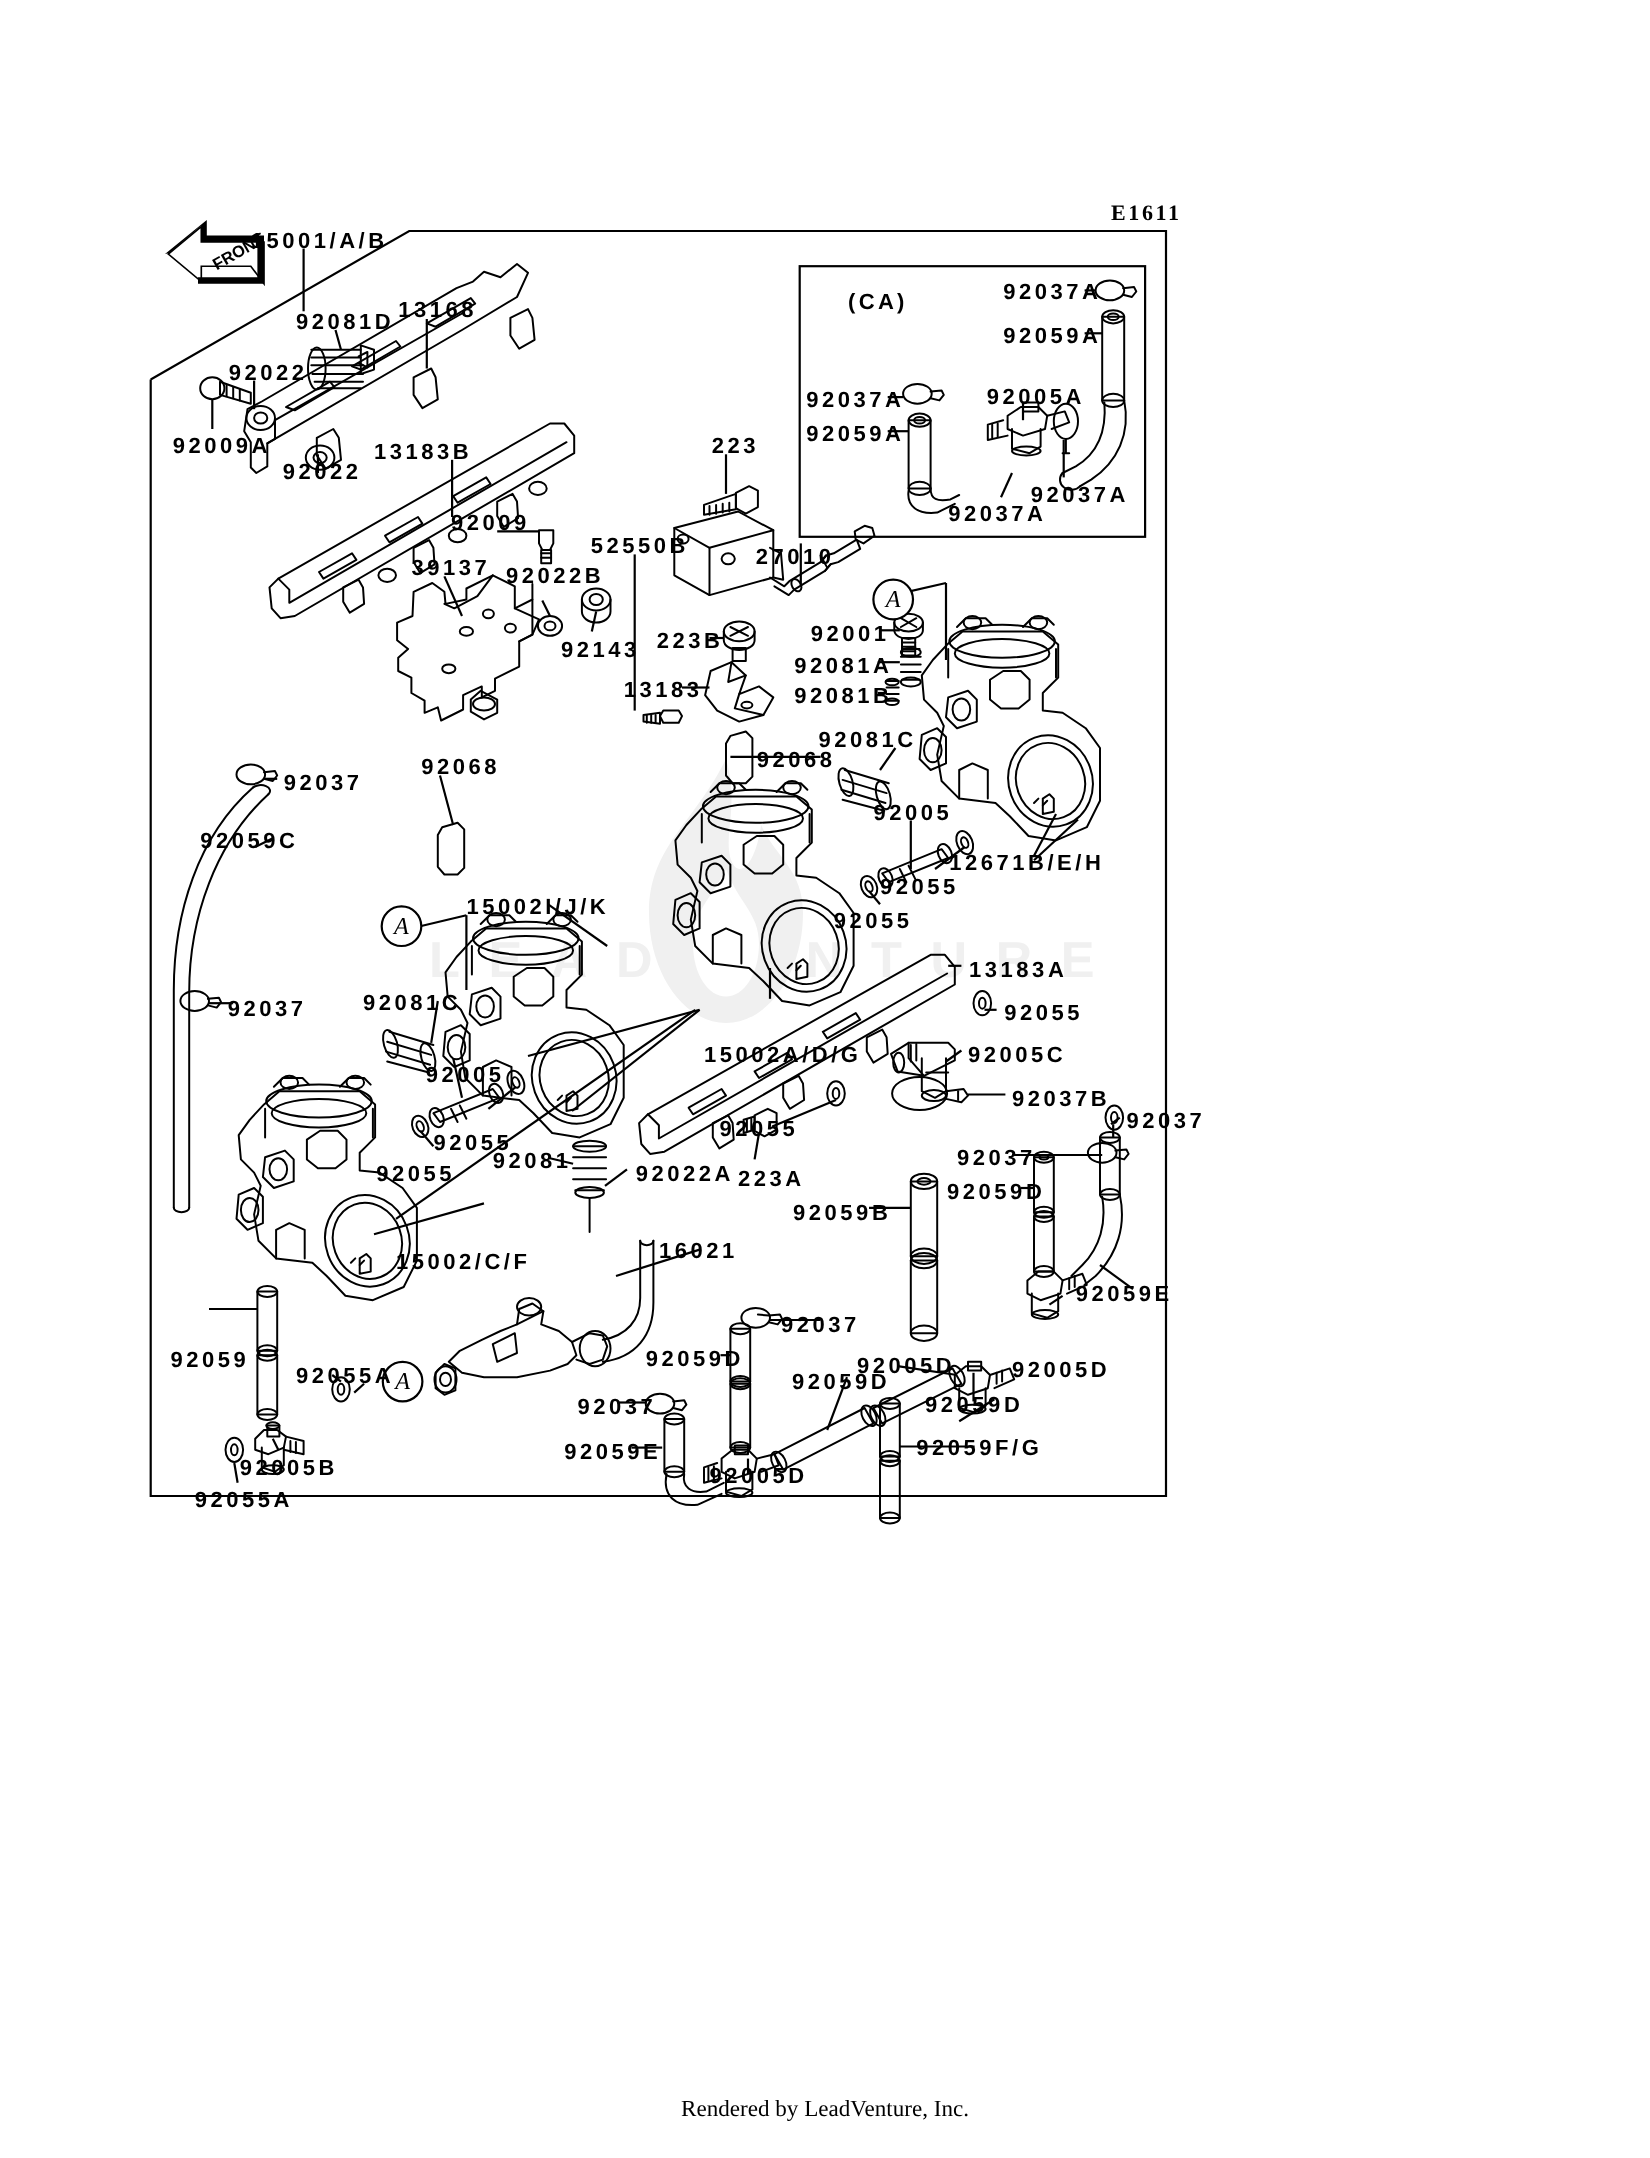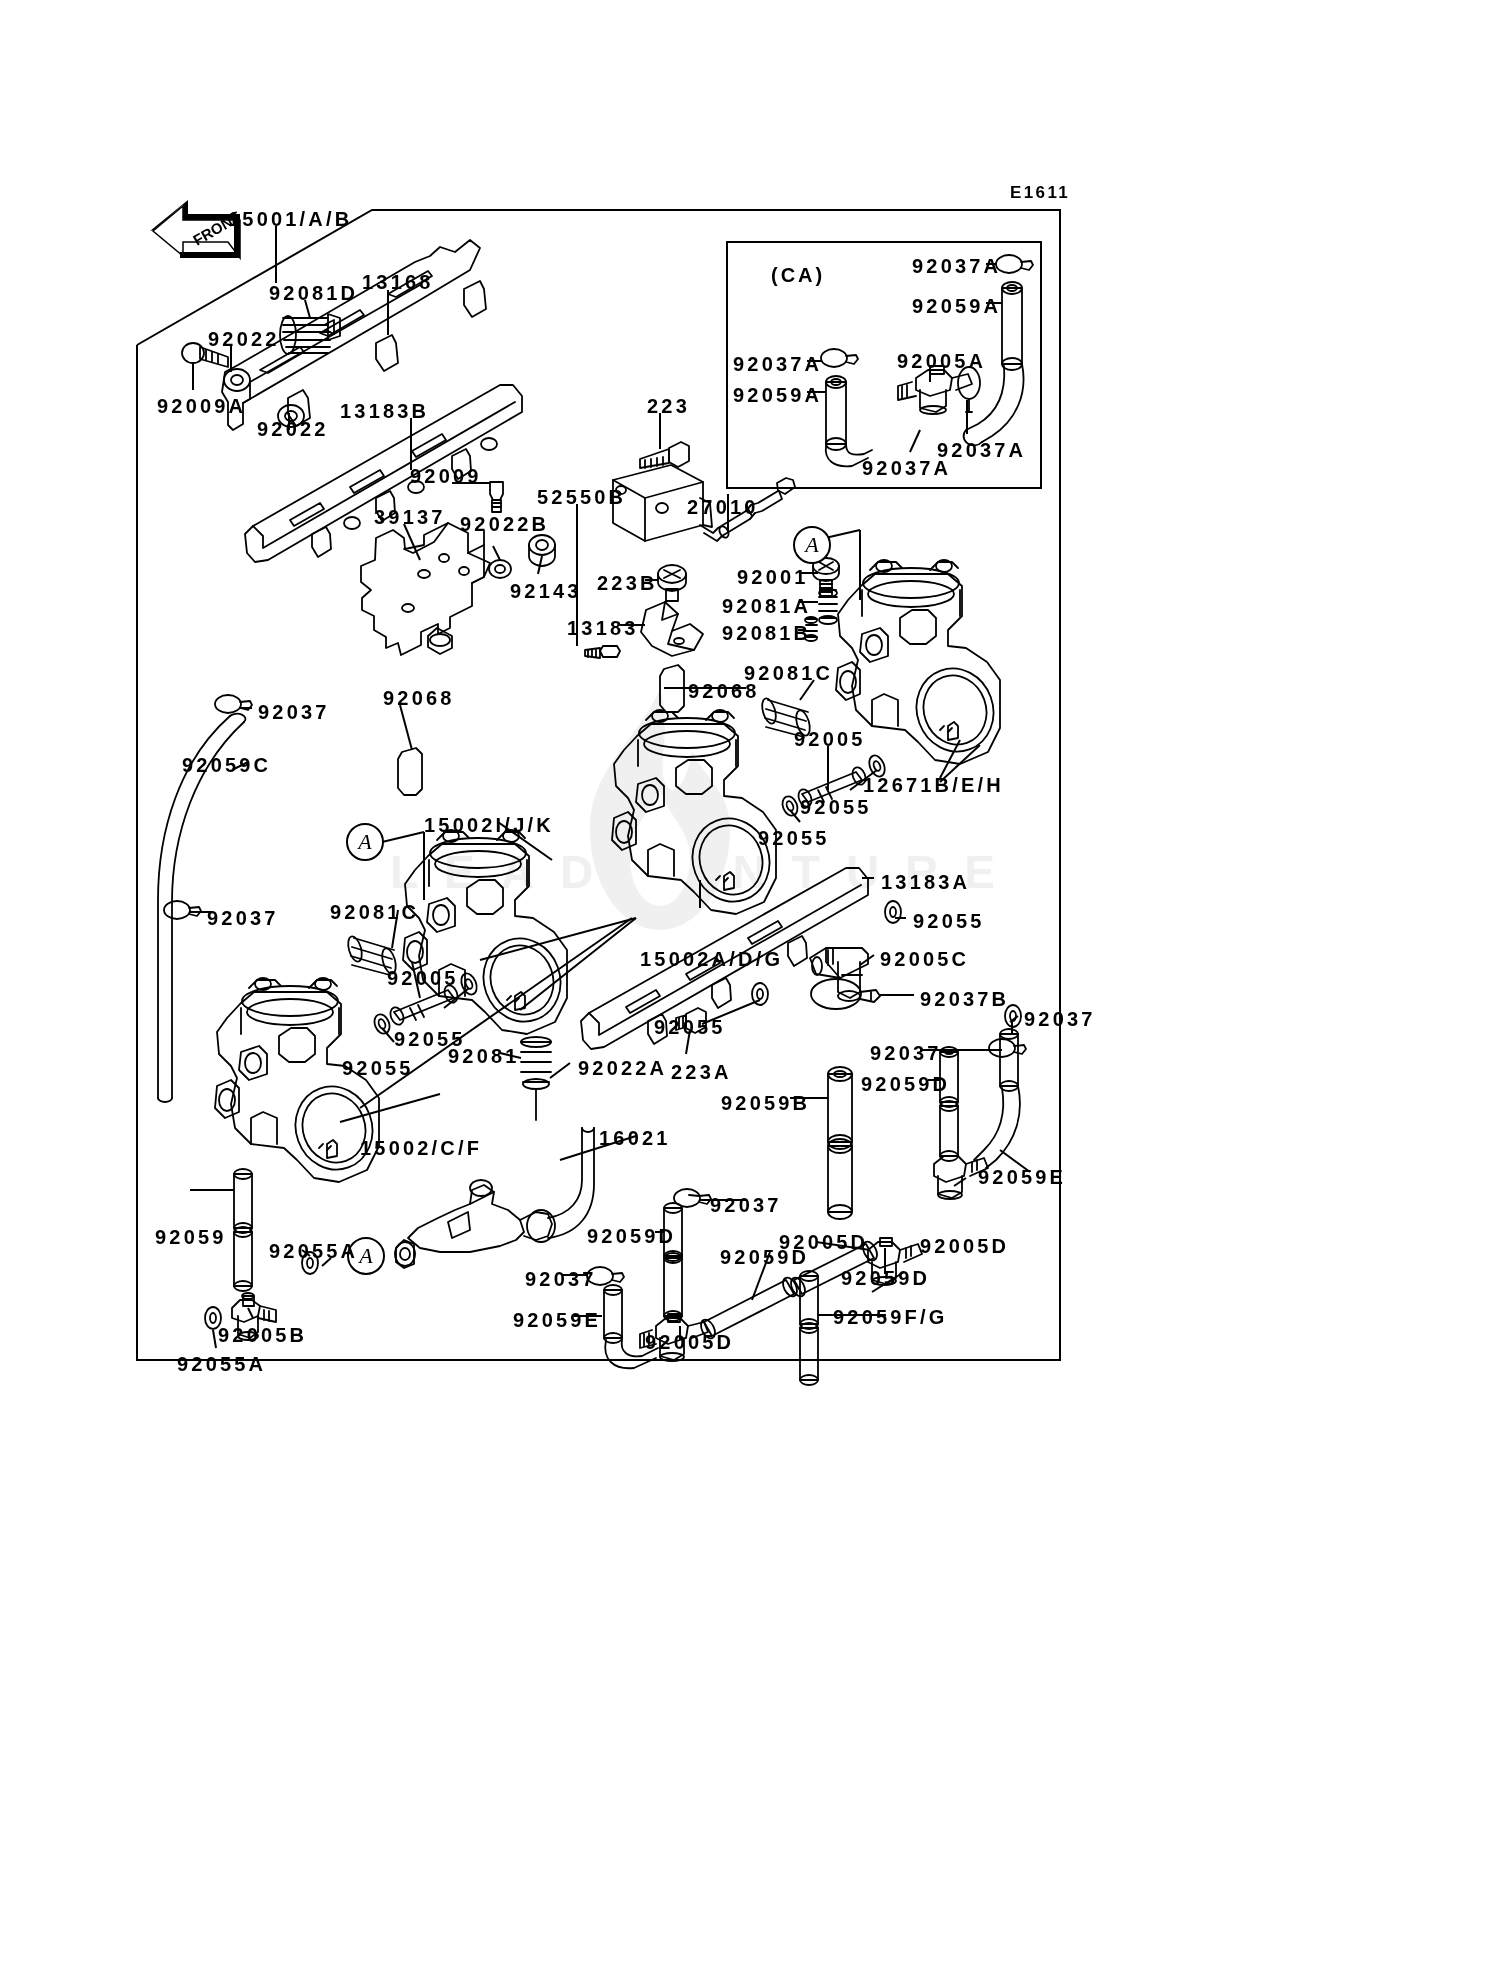--- a/index.html
+++ b/index.html
@@ -20,22 +20,22 @@
     font-size:20px;
     font-weight:700;
     letter-spacing:3.2px;
     color:#000;
     white-space:nowrap;
     line-height:1;
   }
   .lbl.ca{font-size:20px;letter-spacing:3px;}
   .corner{
     position:absolute;
-    font-family:Liberation Sans, sans-serif;
-    font-size:17px;
+    font-family:Liberation Serif, serif;
+    font-size:20px;
     font-weight:700;
     letter-spacing:2.4px;
   }
   .footer{
     position:absolute;
     left:0;width:1500px;
     text-align:center;
     font-family:"Liberation Serif", serif;
     font-size:21px;
     color:#000;
@@ -806,14 +806,15 @@
   <div id="insetLabelLayer">
       <div class="lbl" style="left: 912px; top: 256px;">92037A</div>
       <div class="lbl" style="left: 912px; top: 296px;">92059A</div>
       <div class="lbl" style="left: 733px; top: 354px;">92037A</div>
       <div class="lbl" style="left: 733px; top: 385px;">92059A</div>
       <div class="lbl" style="left: 897px; top: 351px;">92005A</div>
       <div class="lbl" style="left: 937px; top: 440px;">92037A</div>
       <div class="lbl" style="left: 862px; top: 458px;">92037A</div>
     </div>
 
+  <div class="footer" style="top:1905px;">Rendered by LeadVenture, Inc.</div>
 
 </div>
 
 </body></html>

